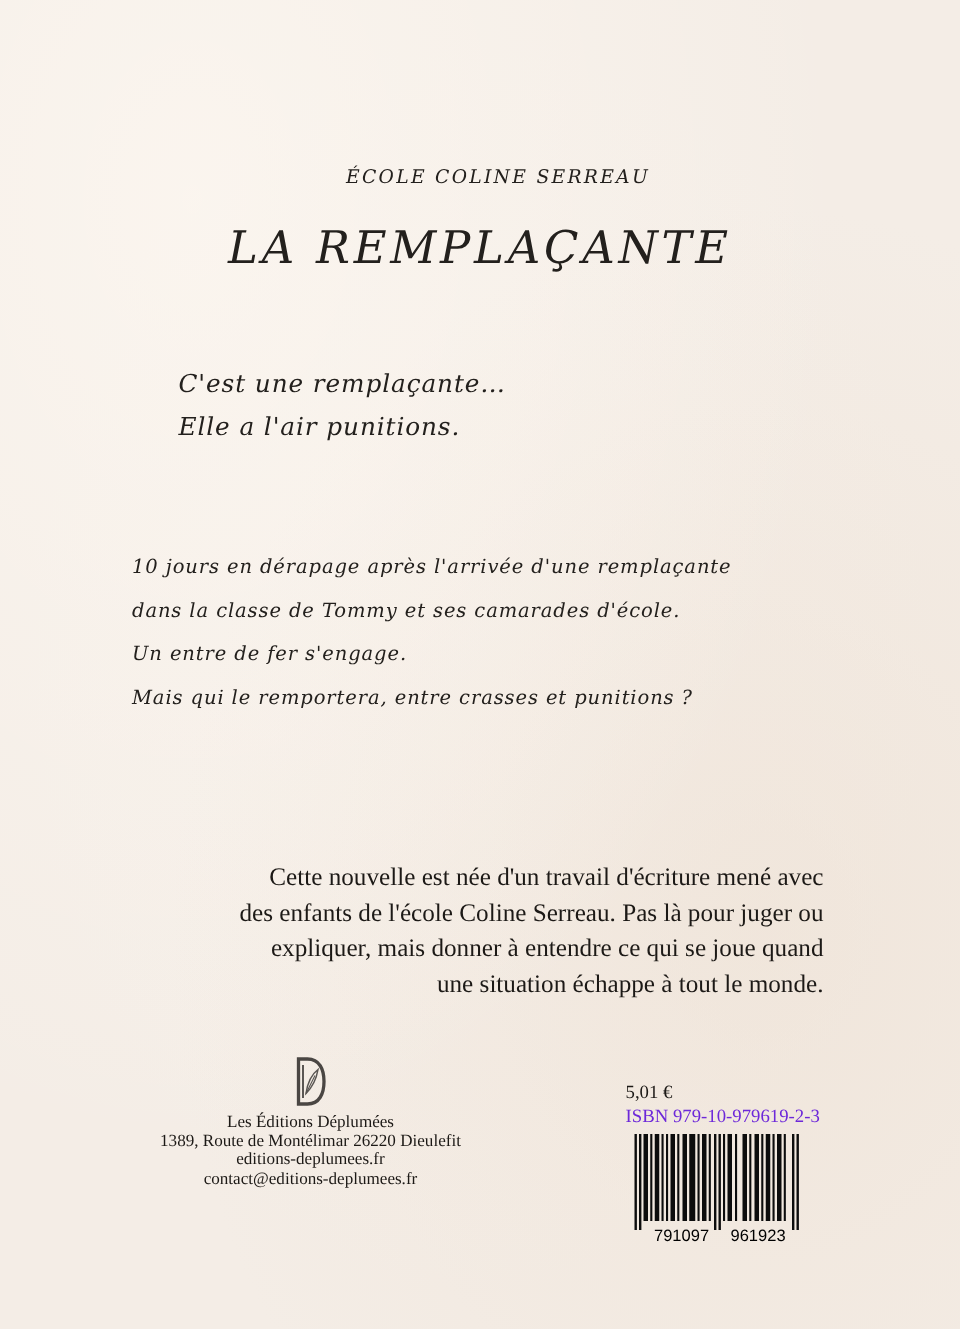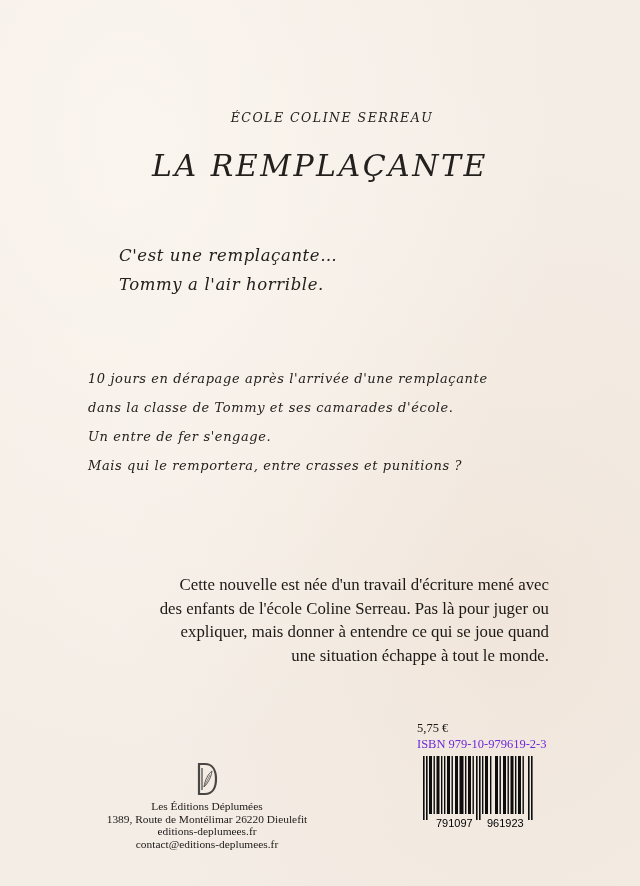--- a/index.html
+++ b/index.html
@@ -66,21 +66,21 @@
     font-family: "Liberation Serif", serif;
     font-size: 16.8px;
     line-height: 23.5px;
     color: #1c1916;
     text-align: right;
   }
   .desc div { white-space: nowrap; }
 
   .publisher {
     left: 84px;
-    top: 762px;
+    top: 704px;
     width: 246px;
     text-align: center;
     font-family: "Liberation Serif", serif;
     font-size: 11.4px;
     line-height: 12.6px;
     color: #1c1916;
   }
   .logo {
     width: 22px;
     height: 34px;
@@ -116,21 +116,21 @@
   }
 </style>
 </head>
 <body>
 
 <div class="abs script school">ÉCOLE COLINE SERREAU</div>
 <div class="abs script title">LA REMPLAÇANTE</div>
 
 <div class="abs script poem">
   <div>C'est une remplaçante…</div>
-  <div>Tommy a l'air horrible.</div>
+  <div>Elle a l'air punitions.</div>
 </div>
 
 <div class="abs script blurb">
   <div>10 jours en dérapage après l'arrivée d'une remplaçante</div>
   <div>dans la classe de Tommy et ses camarades d'école.</div>
   <div>Un entre de fer s'engage.</div>
   <div>Mais qui le remportera, entre crasses et punitions ?</div>
 </div>
 
 <div class="abs desc">
@@ -146,21 +146,21 @@
     <path d="M6 6 L6 28" stroke="#4a4643" stroke-width="1.2"></path>
     <path d="M8 25 C9 18 12 12 16 9 C15 15 13 20 8 25 Z" fill="none" stroke="#5a5653" stroke-width="1"></path>
     <path d="M8 25 L14 13" stroke="#5a5653" stroke-width="0.7"></path>
   </svg>
   <div>Les Éditions Déplumées</div>
   <div>1389, Route de Montélimar 26220 Dieulefit</div>
   <div>editions-deplumees.fr</div>
   <div>contact@editions-deplumees.fr</div>
 </div>
 
-<div class="abs price">5,75 €</div>
+<div class="abs price">5,01 €</div>
 <div class="abs isbn">ISBN 979-10-979619-2-3</div>
 
 <svg class="abs barcode" viewBox="0 0 122 72">
   <g fill="#0d0d0d">
     <rect x="3" y="0" width="1.6" height="64"></rect>
     <rect x="6" y="0" width="1.6" height="64"></rect>
     <rect x="9" y="0" width="3" height="58"></rect>
     <rect x="13.5" y="0" width="1.4" height="58"></rect>
     <rect x="16.5" y="0" width="3" height="58"></rect>
     <rect x="21" y="0" width="1.4" height="58"></rect>

